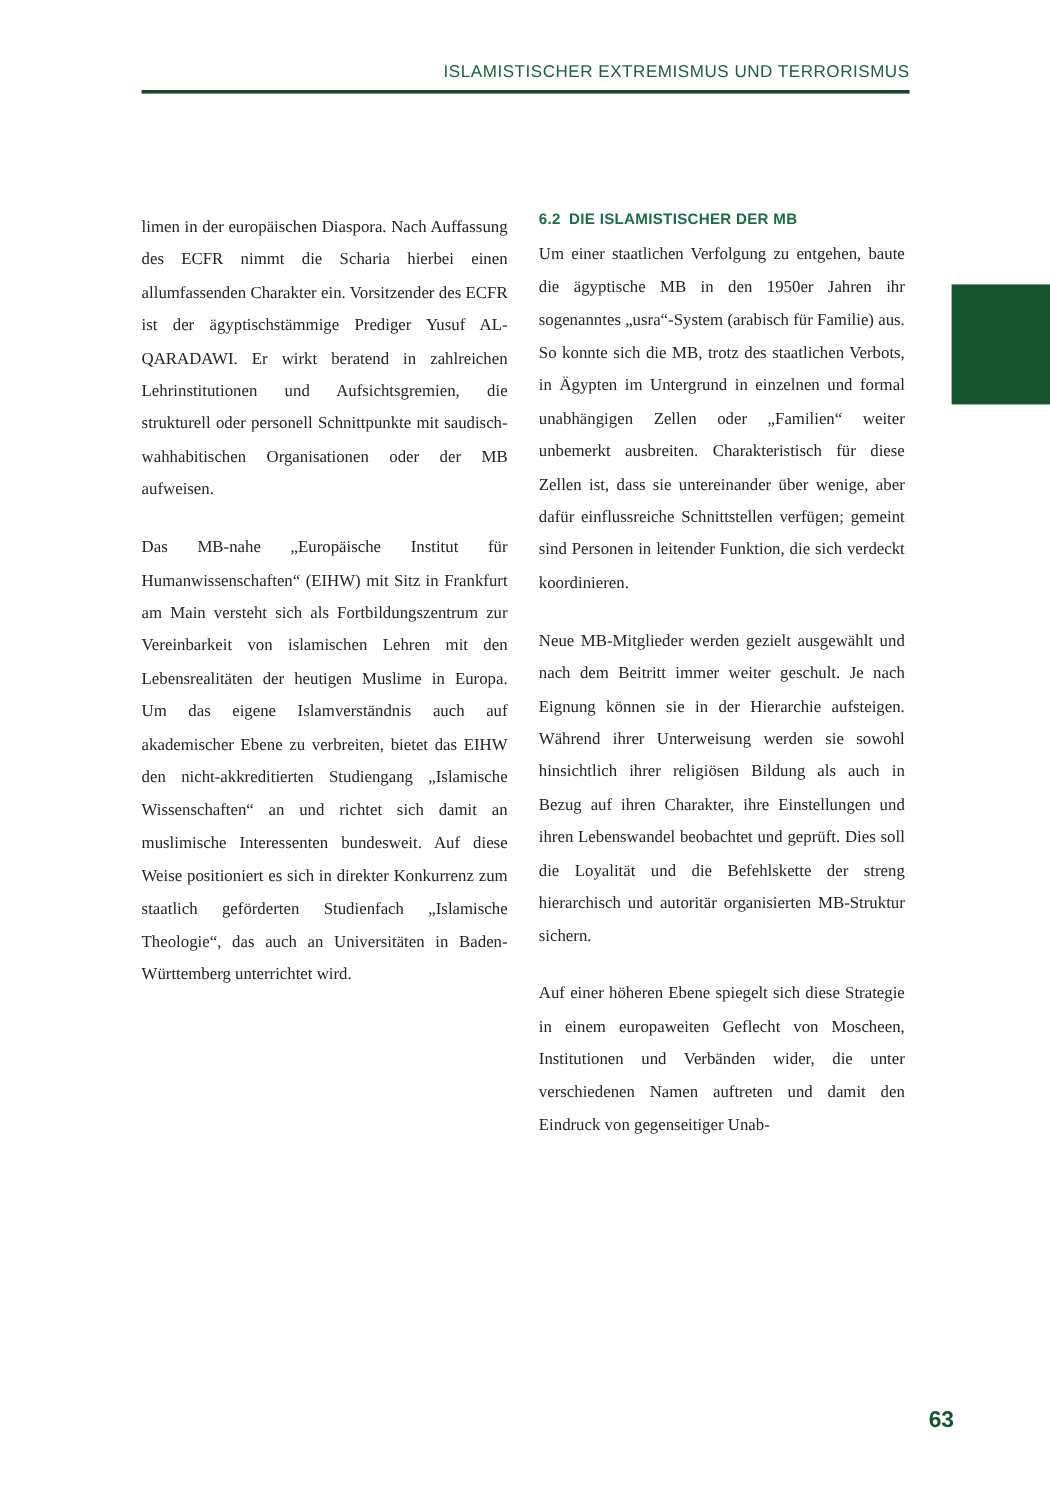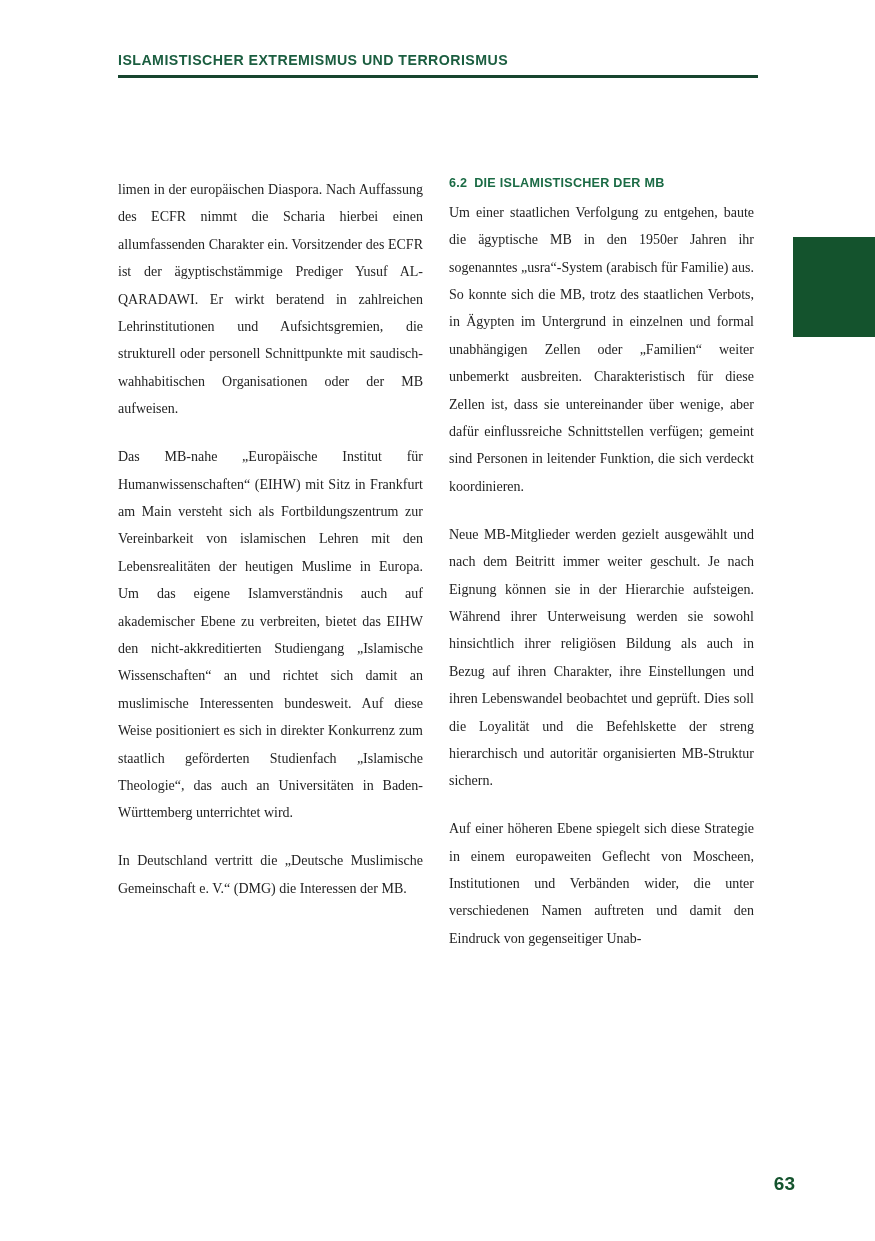--- a/index.html
+++ b/index.html
@@ -18,22 +18,23 @@
     background: #ffffff;
     overflow: hidden;
   }
 
   
   .running-head {
     position: absolute;
     left: 118px;
     top: 52px;
     width: 640px;
+    text-align: right;
     font-family: "Liberation Sans", sans-serif;
-    font-weight: bold;
+    font-weight: normal;
     font-size: 14.2px;
     letter-spacing: 0.45px;
     color: #1b5e40;
     white-space: nowrap;
   }
   .header-rule {
     position: absolute;
     left: 118px;
     top: 75px;
     width: 640px;
@@ -114,21 +115,20 @@
 
   <div class="header-rule"></div>
 
   <div class="edge-tab"></div>
 
   <div class="columns">
 
     <div class="col col-left">
       <p class="body-par">limen in der europäischen Diaspora. Nach Auffassung des ECFR nimmt die Scharia hierbei einen allumfassenden Charakter ein. Vorsitzender des ECFR ist der ägyptischstämmige Prediger Yusuf AL-QARADAWI. Er wirkt beratend in zahlreichen Lehrinstitutionen und Aufsichtsgremien, die strukturell oder personell Schnittpunkte mit saudisch-wahhabitischen Organisationen oder der MB aufweisen.</p>
       <p class="body-par">Das MB-nahe „Europäische Institut für Humanwissenschaften“ (EIHW) mit Sitz in Frankfurt am Main versteht sich als Fortbildungszentrum zur Vereinbarkeit von islamischen Lehren mit den Lebensrealitäten der heutigen Muslime in Europa. Um das eigene Islamverständnis auch auf akademischer Ebene zu verbreiten, bietet das EIHW den nicht-akkreditierten Studiengang „Islamische Wissenschaften“ an und richtet sich damit an muslimische Interessenten bundesweit. Auf diese Weise positioniert es sich in direkter Konkurrenz zum staatlich geförderten Studienfach „Islamische Theologie“, das auch an Universitäten in Baden-Württemberg unterrichtet wird.</p>
-      <p class="body-par">In Deutschland vertritt die „Deutsche Muslimische Gemeinschaft e. V.“ (DMG) die Interessen der MB.</p>
     </div>
 
     <div class="col col-right">
       <div class="section-heading">
         <span class="num">6.2</span><span>DIE ISLAMISTISCHER DER MB</span>
       </div>
       <p class="body-par">Um einer staatlichen Verfolgung zu entgehen, baute die ägyptische MB in den 1950er Jahren ihr sogenanntes „usra“-System (arabisch für Familie) aus. So konnte sich die MB, trotz des staatlichen Verbots, in Ägypten im Untergrund in einzelnen und formal unabhängigen Zellen oder „Familien“ weiter unbemerkt ausbreiten. Charakteristisch für diese Zellen ist, dass sie untereinander über wenige, aber dafür einflussreiche Schnittstellen verfügen; gemeint sind Personen in leitender Funktion, die sich verdeckt koordinieren.</p>
       <p class="body-par">Neue MB-Mitglieder werden gezielt ausgewählt und nach dem Beitritt immer weiter geschult. Je nach Eignung können sie in der Hierarchie aufsteigen. Während ihrer Unterweisung werden sie sowohl hinsichtlich ihrer religiösen Bildung als auch in Bezug auf ihren Charakter, ihre Einstellungen und ihren Lebenswandel beobachtet und geprüft. Dies soll die Loyalität und die Befehlskette der streng hierarchisch und autoritär organisierten MB-Struktur sichern.</p>
       <p class="body-par">Auf einer höheren Ebene spiegelt sich diese Strategie in einem europaweiten Geflecht von Moscheen, Institutionen und Verbänden wider, die unter verschiedenen Namen auftreten und damit den Eindruck von gegenseitiger Unab-</p>
     </div>

